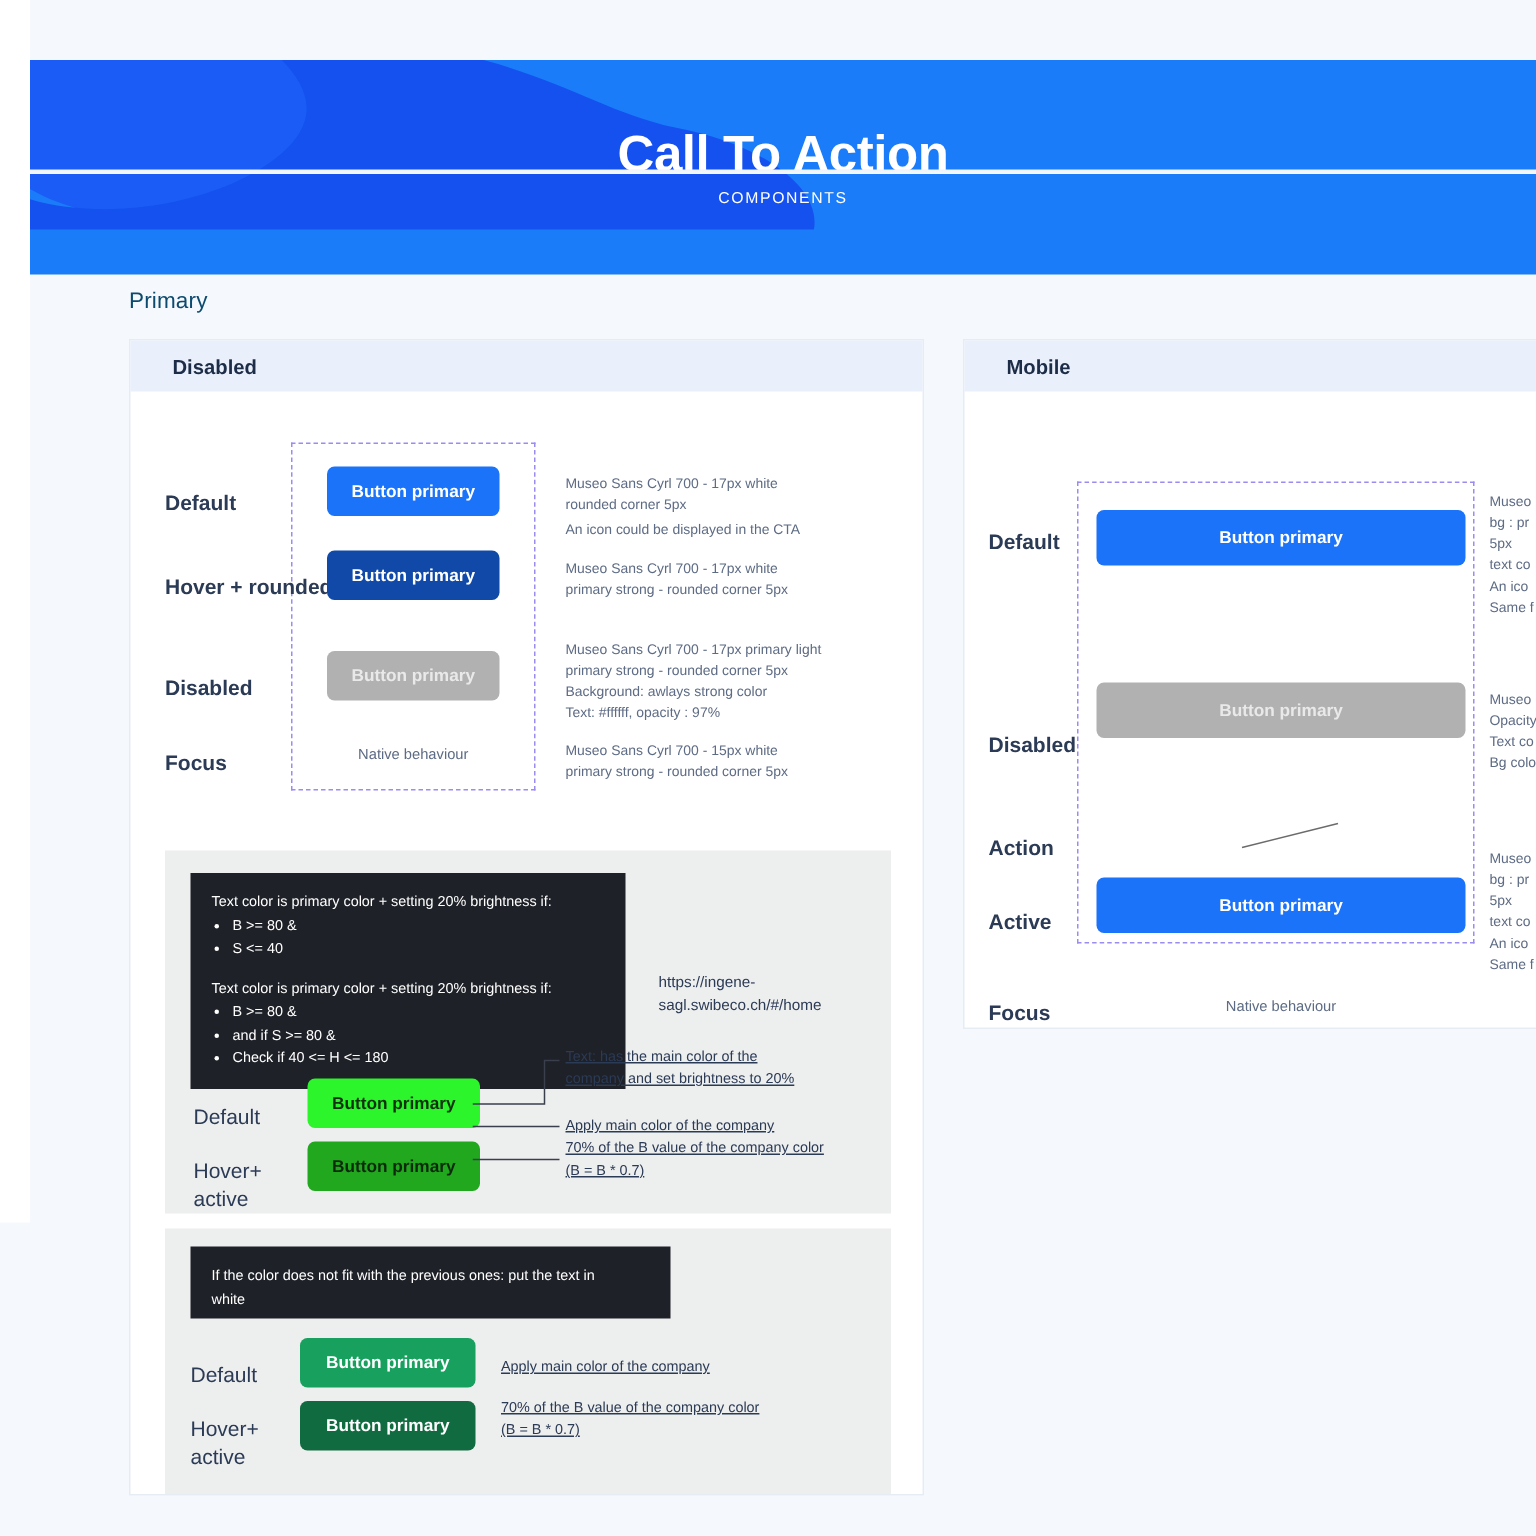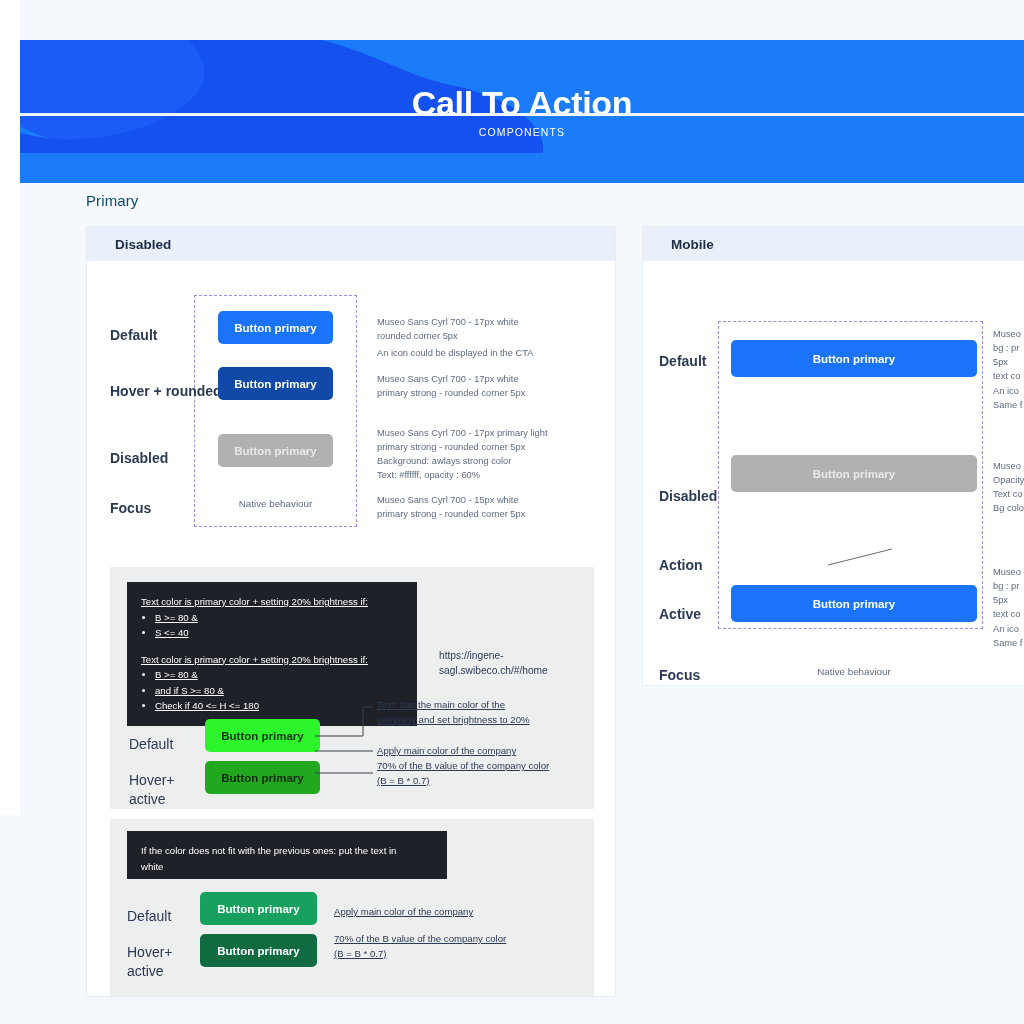--- a/index.html
+++ b/index.html
@@ -149,30 +149,30 @@
       <div class="state-label" style="left:23px; top:121px;">Hover + rounded</div>
       <div class="btn" style="left:131px; top:106px; width:115px; height:33px; background:#1049a8; font-size:11.5px;">Button primary</div>
       <div class="spec" style="left:290px; top:111px; width:215px;">Museo Sans Cyrl 700 - 17px white
 primary strong - rounded corner 5px</div>
 
       <div class="state-label" style="left:23px; top:188px;">Disabled</div>
       <div class="btn" style="left:131px; top:173px; width:115px; height:33px; background:#b1b1b1; color:rgba(255,255,255,0.72); font-size:11.5px;">Button primary</div>
       <div class="spec" style="left:290px; top:165px; width:225px;">Museo Sans Cyrl 700 - 17px primary light
 primary strong - rounded corner 5px
 Background: awlays strong color
-Text: #ffffff, opacity : 60%</div>
+Text: #ffffff, opacity : 97%</div>
 
       <div class="state-label" style="left:23px; top:238px;">Focus</div>
       <div class="native" style="left:131px; top:237px; width:115px;">Native behaviour</div>
       <div class="spec" style="left:290px; top:232px; width:215px;">Museo Sans Cyrl 700 - 15px white
 primary strong - rounded corner 5px</div>
 
       <div class="grey-block" style="left:23px; top:306px; width:484px; height:242px;"></div>
 
-      <div class="dark-note" style="left:40px; top:321px; width:290px;text-decoration:underline;">
+      <div class="dark-note" style="left:40px; top:321px; width:290px;">
         <div>Text color is primary color + setting 20% brightness if:</div>
         <ul>
           <li>B &gt;= 80 &amp;</li>
           <li>S &lt;= 40</li>
         </ul>
         <div class="gap"></div>
         <div>Text color is primary color + setting 20% brightness if:</div>
         <ul>
           <li>B &gt;= 80 &amp;</li>
           <li>and if S &gt;= 80 &amp;</li>

